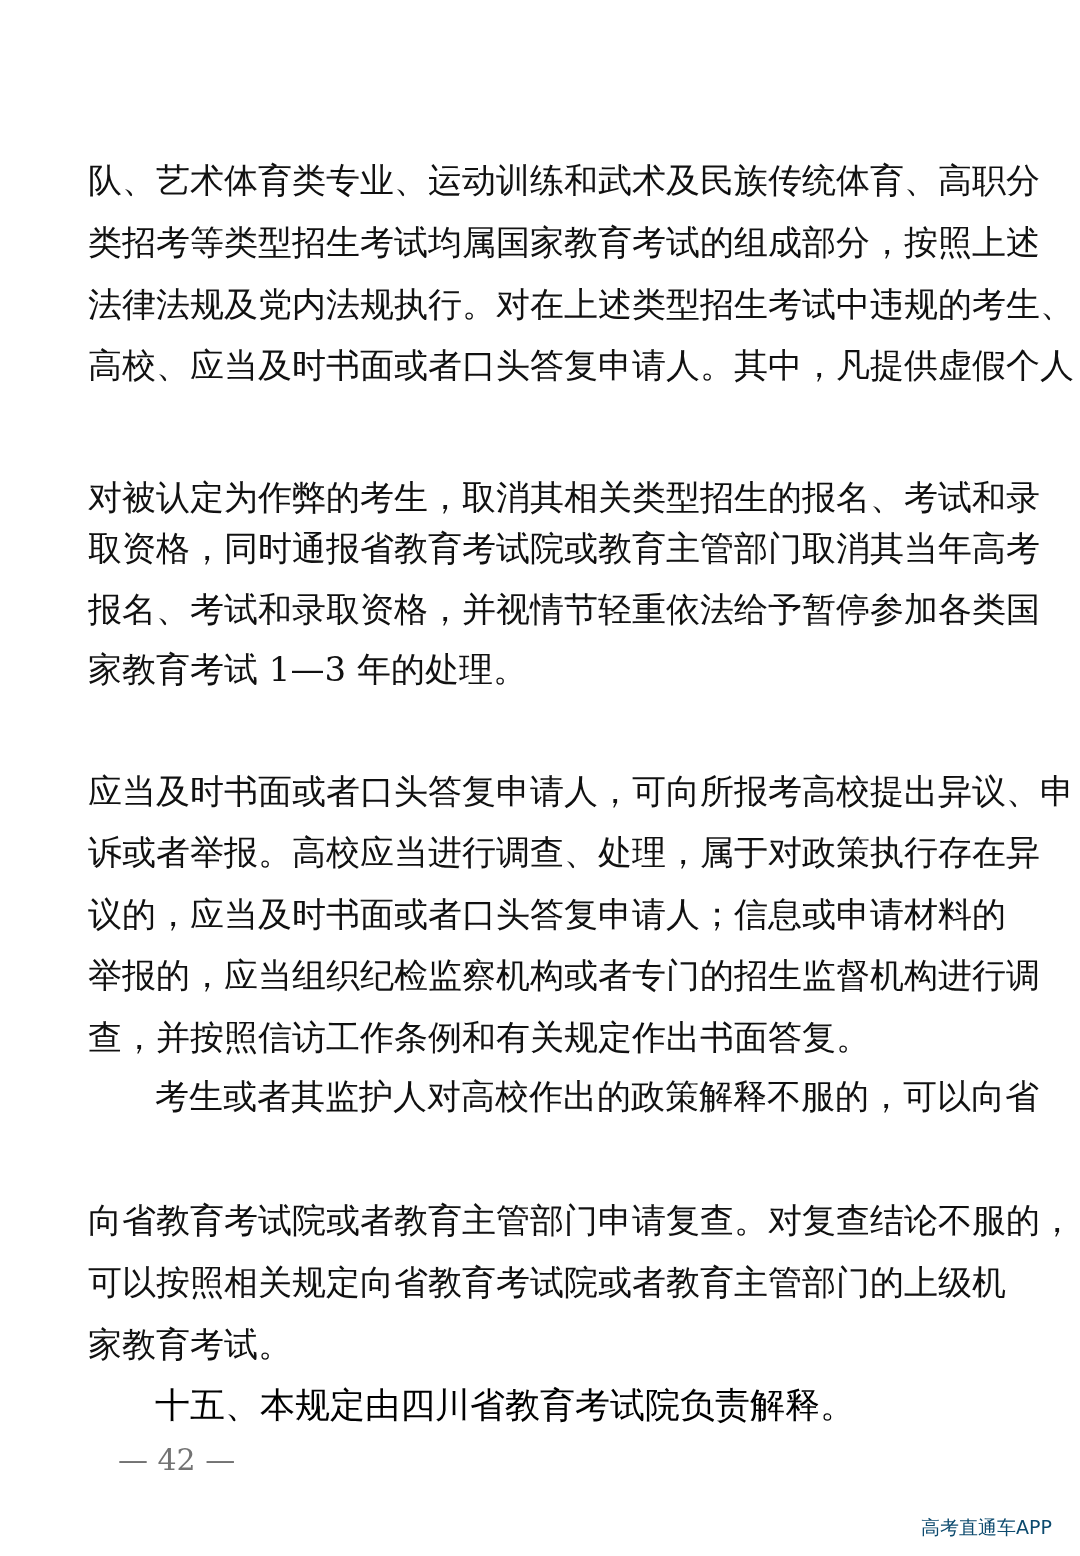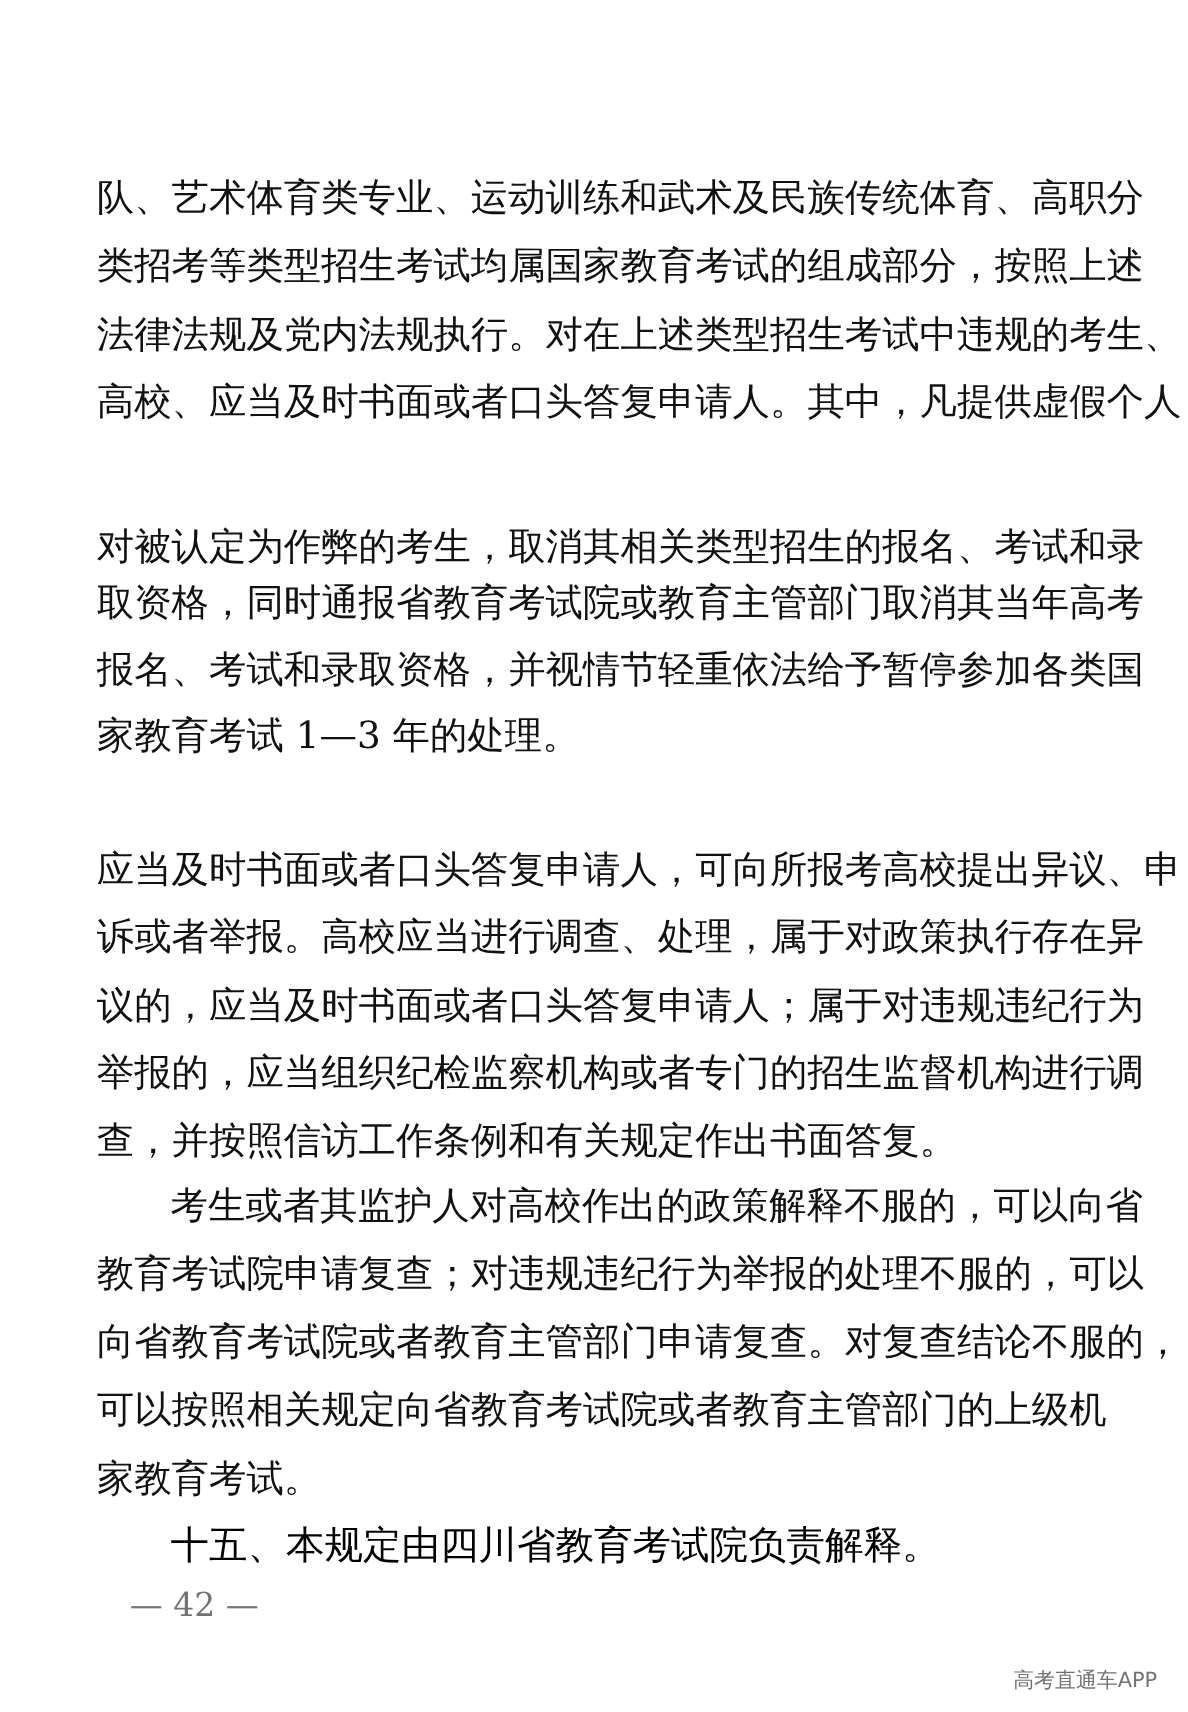--- a/index.html
+++ b/index.html
@@ -59,46 +59,45 @@
       line-height: 44px;
       white-space: nowrap;
       color: #737373;
     }
     .watermark {
       position: absolute;
       right: 28px;
       top: 1505px;
       font-family: "DejaVu Sans", "Liberation Sans", sans-serif;
       font-size: 19px;
-      color: #737373;
+      color: #0c4a6e;
       white-space: nowrap;
     }
   </style>
 </head>
 <body>
 
 <div class="page">
 
   <div class="line" style="top:145px">队、艺术体育类专业、运动训练和武术及民族传统体育、高职分</div>
   <div class="line" style="top:207px">类招考等类型招生考试均属国家教育考试的组成部分，按照上述</div>
   <div class="line" style="top:269px">法律法规及党内法规执行。对在上述类型招生考试中违规的考生、</div>
   <div class="line" style="top:330px">高校、应当及时书面或者口头答复申请人。其中，凡提供虚假个人</div>
   <div class="line" style="top:462px">对被认定为作弊的考生，取消其相关类型招生的报名、考试和录</div>
   <div class="line" style="top:513px">取资格，同时通报省教育考试院或教育主管部门取消其当年高考</div>
   <div class="line" style="top:574px">报名、考试和录取资格，并视情节轻重依法给予暂停参加各类国</div>
   <div class="line last" style="top:634px">家教育考试 1—3 年的处理。</div>
 
   <div class="line" style="top:756px">应当及时书面或者口头答复申请人，可向所报考高校提出异议、申</div>
   <div class="line" style="top:817px">诉或者举报。高校应当进行调查、处理，属于对政策执行存在异</div>
-  <div class="line" style="top:879px">议的，应当及时书面或者口头答复申请人；属于对违规违纪行为</div>
+  <div class="line" style="top:879px">议的，应当及时书面或者口头答复申请人；信息或申请材料的</div>
   <div class="line" style="top:940px">举报的，应当组织纪检监察机构或者专门的招生监督机构进行调</div>
   <div class="line last" style="top:1002px">查，并按照信访工作条例和有关规定作出书面答复。</div>
 
   <div class="line indent" style="top:1061px">考生或者其监护人对高校作出的政策解释不服的，可以向省</div>
-  <div class="line" style="top:1123px">教育考试院申请复查；对违规违纪行为举报的处理不服的，可以</div>
   <div class="line" style="top:1185px">向省教育考试院或者教育主管部门申请复查。对复查结论不服的，</div>
   <div class="line" style="top:1247px">可以按照相关规定向省教育考试院或者教育主管部门的上级机</div>
   <div class="line last" style="top:1309px">家教育考试。</div>
 
   <div class="heading" style="top:1370px">十五、本规定由四川省教育考试院负责解释。</div>
 
   <div class="page-number">— 42 —</div>
 
   <div class="watermark">高考直通车APP</div>
 </div>

